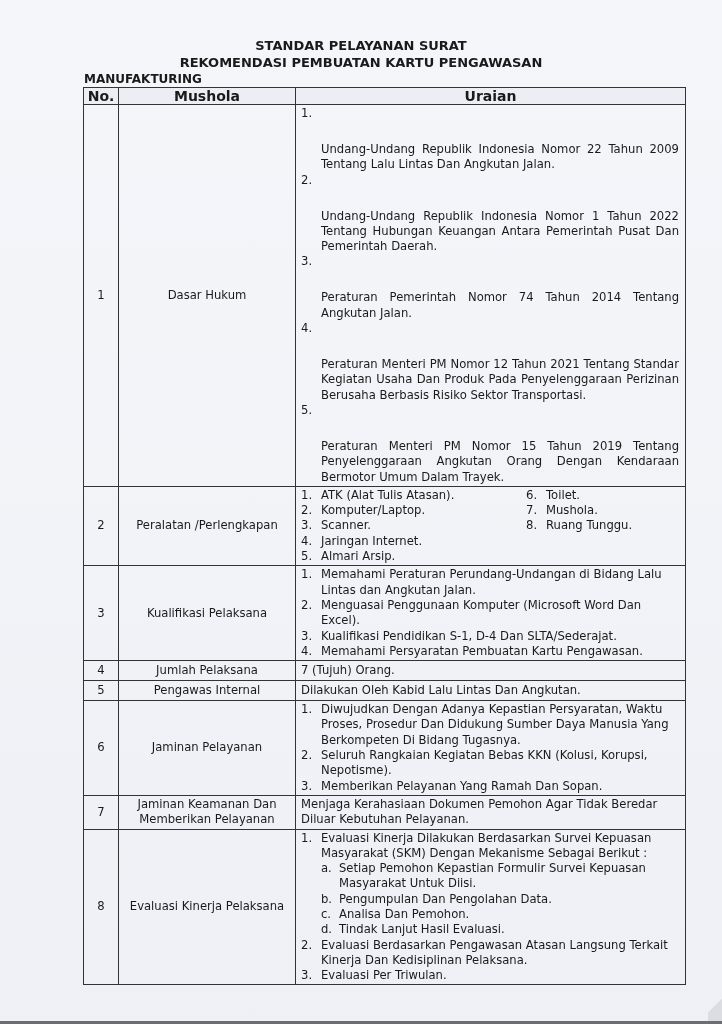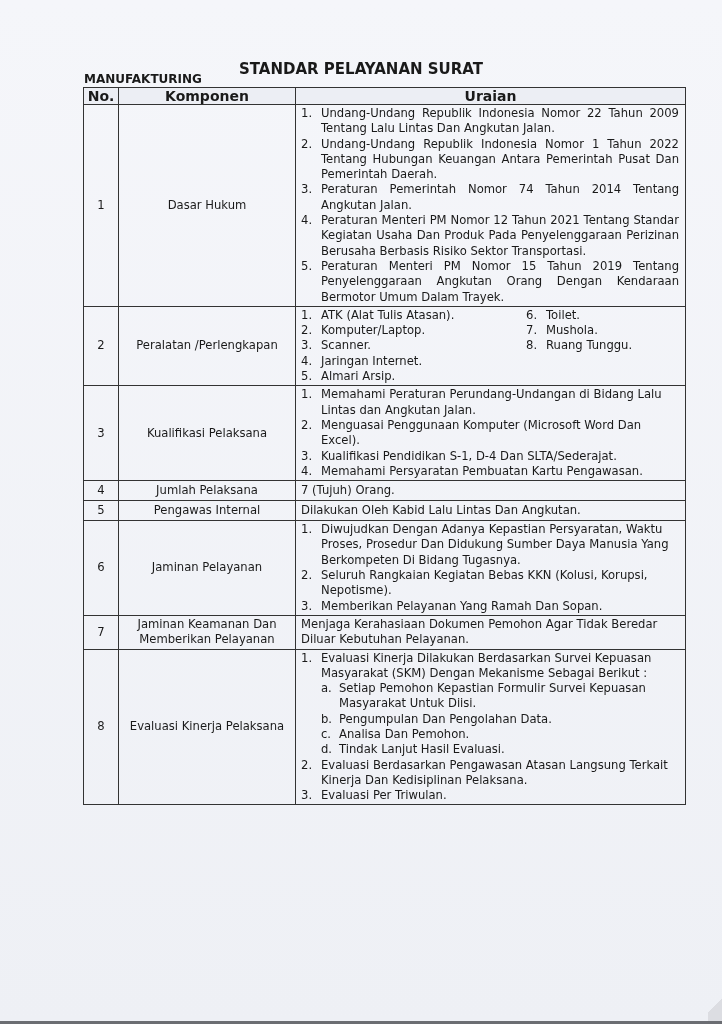--- a/index.html
+++ b/index.html
@@ -9,21 +9,21 @@
     font-family:"DejaVu Sans", sans-serif;
     color:#1a1a1a;
     position:relative;
   }
   .page {
     position:absolute; left:0; top:0; width:722px; height:1024px;
     background:linear-gradient(180deg,#f5f6fa 0%,#eef0f5 100%);
   }
   .title {
     position:absolute; left:0; width:722px; text-align:center;
-    font-weight:bold; font-size:15px; letter-spacing:0;margin-top:22px;
+    font-weight:bold; font-size:13px; letter-spacing:0;
   }
   .t1 { top:38px; }
   .t2 { top:55px; }
   .subtitle {
     position:absolute; left:84px; top:72px;
     font-weight:bold; font-size:12px;
   }
   table {
     position:absolute; left:83px; top:87px;
     width:603px;
@@ -40,47 +40,48 @@
     font-weight:bold; font-size:14px; text-align:center;
     height:16px; line-height:15px; background:#eceef4;
   }
   .c-no { width:34px; text-align:center; }
   .c-komp { width:170px; text-align:center; padding:0 3px; }
   .c-urai { padding:1px 6px 1px 5px; text-align:left; }
   ol { margin:0; padding:0; list-style:none; }
   li { display:flex; }
   li .num { flex:0 0 20px; }
   li .txt { flex:1; }
-  .justify .txt { text-align:justify; text-align-last:left; }
+  .justify .txt { text-align:justify; text-align-last:left;margin-top:36px; }
   .sub li .num { flex:0 0 18px; }
   .sub { margin-left:20px; }
   .two-col { display:flex; }
   .two-col .colA { width:225px; }
   .two-col .colB { flex:1; }
   .corner {
     position:absolute; right:0; bottom:0; width:14px; height:36px;
     background:linear-gradient(135deg, transparent 50%, #dcdde2 50%);
   }
   .bottom-edge {
     position:absolute; left:0; bottom:0; width:722px; height:3px; background:#6b6d72;
   }
 </style>
 </head>
 <body>
 
 <div class="page">
 
   <div class="title t1">STANDAR PELAYANAN SURAT</div>
+  <div class="title t2">REKOMENDASI PEMBUATAN KARTU PENGAWASAN</div>
   <div class="subtitle">MANUFAKTURING</div>
 
   <table>
     <thead>
       <tr>
         <th class="c-no">No.</th>
-        <th class="c-komp">Komponen</th>
+        <th class="c-komp">Mushola</th>
         <th>Uraian</th>
       </tr>
     </thead>
     <tbody>
 
       <tr>
         <td class="c-no">1</td>
         <td class="c-komp">Dasar Hukum</td>
         <td class="c-urai">
           <ol class="justify">

